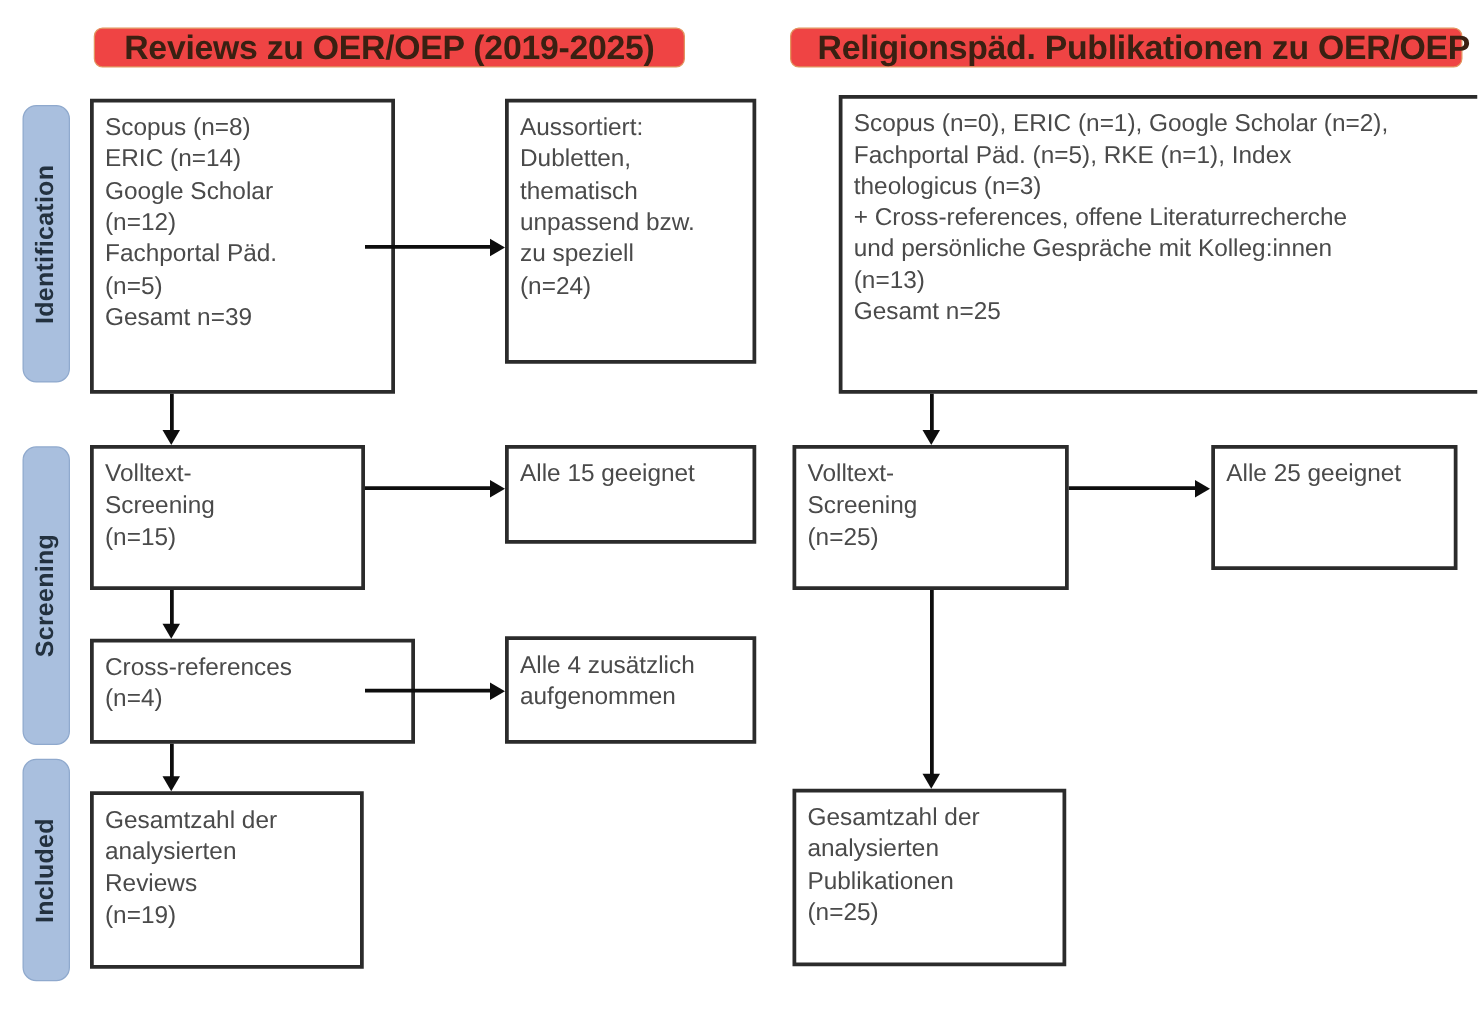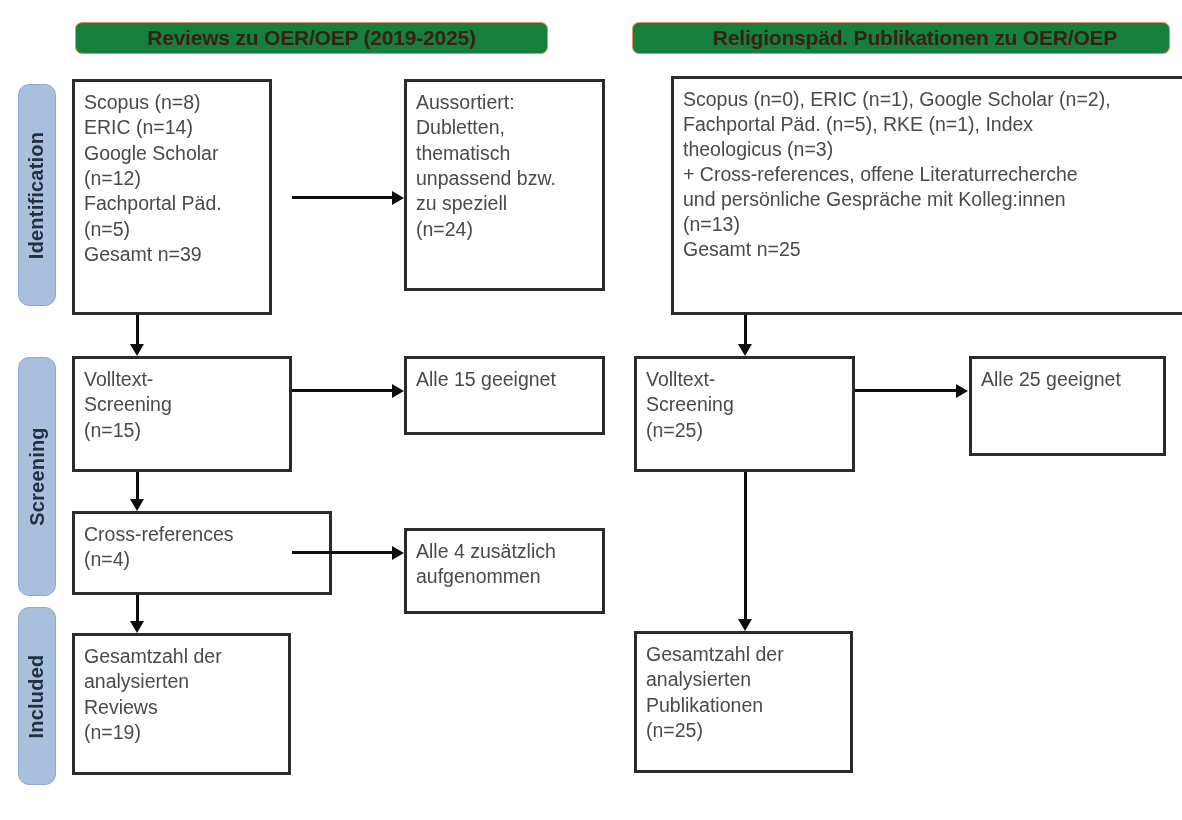--- a/index.html
+++ b/index.html
@@ -14,26 +14,26 @@
     position: relative;
     width: 1182px;
     height: 820px;
     background: #ffffff;
     overflow: hidden;
   }
 
   
   .col-header {
     position: absolute;
-    background: #15803d;
+    background: #ef4444;
     border: 1px solid #E2945F;
     border-radius: 7px;
     color: #3a2012;
     font-weight: bold;
-    font-size: 21px;
+    font-size: 27px;
     letter-spacing: -0.2px;
     display: flex;
     align-items: center;
     justify-content: center;
     text-align: center;
     box-sizing: border-box;
     white-space: nowrap;
   }
 
   
@@ -111,21 +111,21 @@
   </div>
 
   <div class="stage-badge" style="left:18px; top:357px; width:38px; height:239px;">
     <span class="stage-label">Screening</span>
   </div>
 
   <div class="stage-badge" style="left:18px; top:607px; width:38px; height:178px;">
     <span class="stage-label">Included</span>
   </div>
 
-  <div class="flow-box" style="left:72px; top:79px; width:200px; height:236px;">Scopus (n=8)
+  <div class="flow-box" style="left:72px; top:79px; width:244px; height:236px;">Scopus (n=8)
 ERIC (n=14)
 Google Scholar
 (n=12)
 Fachportal Päd.
 (n=5)
 Gesamt n=39</div>
 
   <div class="flow-box" style="left:404px; top:79px; width:201px; height:212px;">Aussortiert:
 Dubletten,
 thematisch
@@ -135,21 +135,21 @@
 
   <div class="flow-box" style="left:72px; top:356px; width:220px; height:116px;">Volltext-
 Screening
 (n=15)</div>
 
   <div class="flow-box" style="left:404px; top:356px; width:201px; height:79px;">Alle 15 geeignet</div>
 
   <div class="flow-box" style="left:72px; top:511px; width:260px; height:84px;">Cross-references
 (n=4)</div>
 
-  <div class="flow-box" style="left:404px; top:509px; width:201px; height:86px;margin-top:19px;">Alle 4 zusätzlich
+  <div class="flow-box" style="left:404px; top:509px; width:201px; height:86px;">Alle 4 zusätzlich
 aufgenommen</div>
 
   <div class="flow-box" style="left:72px; top:633px; width:219px; height:142px;">Gesamtzahl der
 analysierten
 Reviews
 (n=19)</div>
 
   <div class="flow-box narrow-lines" style="left:631px; top:76px; width:538px; height:239px;">Scopus (n=0), ERIC (n=1), Google Scholar (n=2),
 Fachportal Päd. (n=5), RKE (n=1), Index
 theologicus (n=3)

